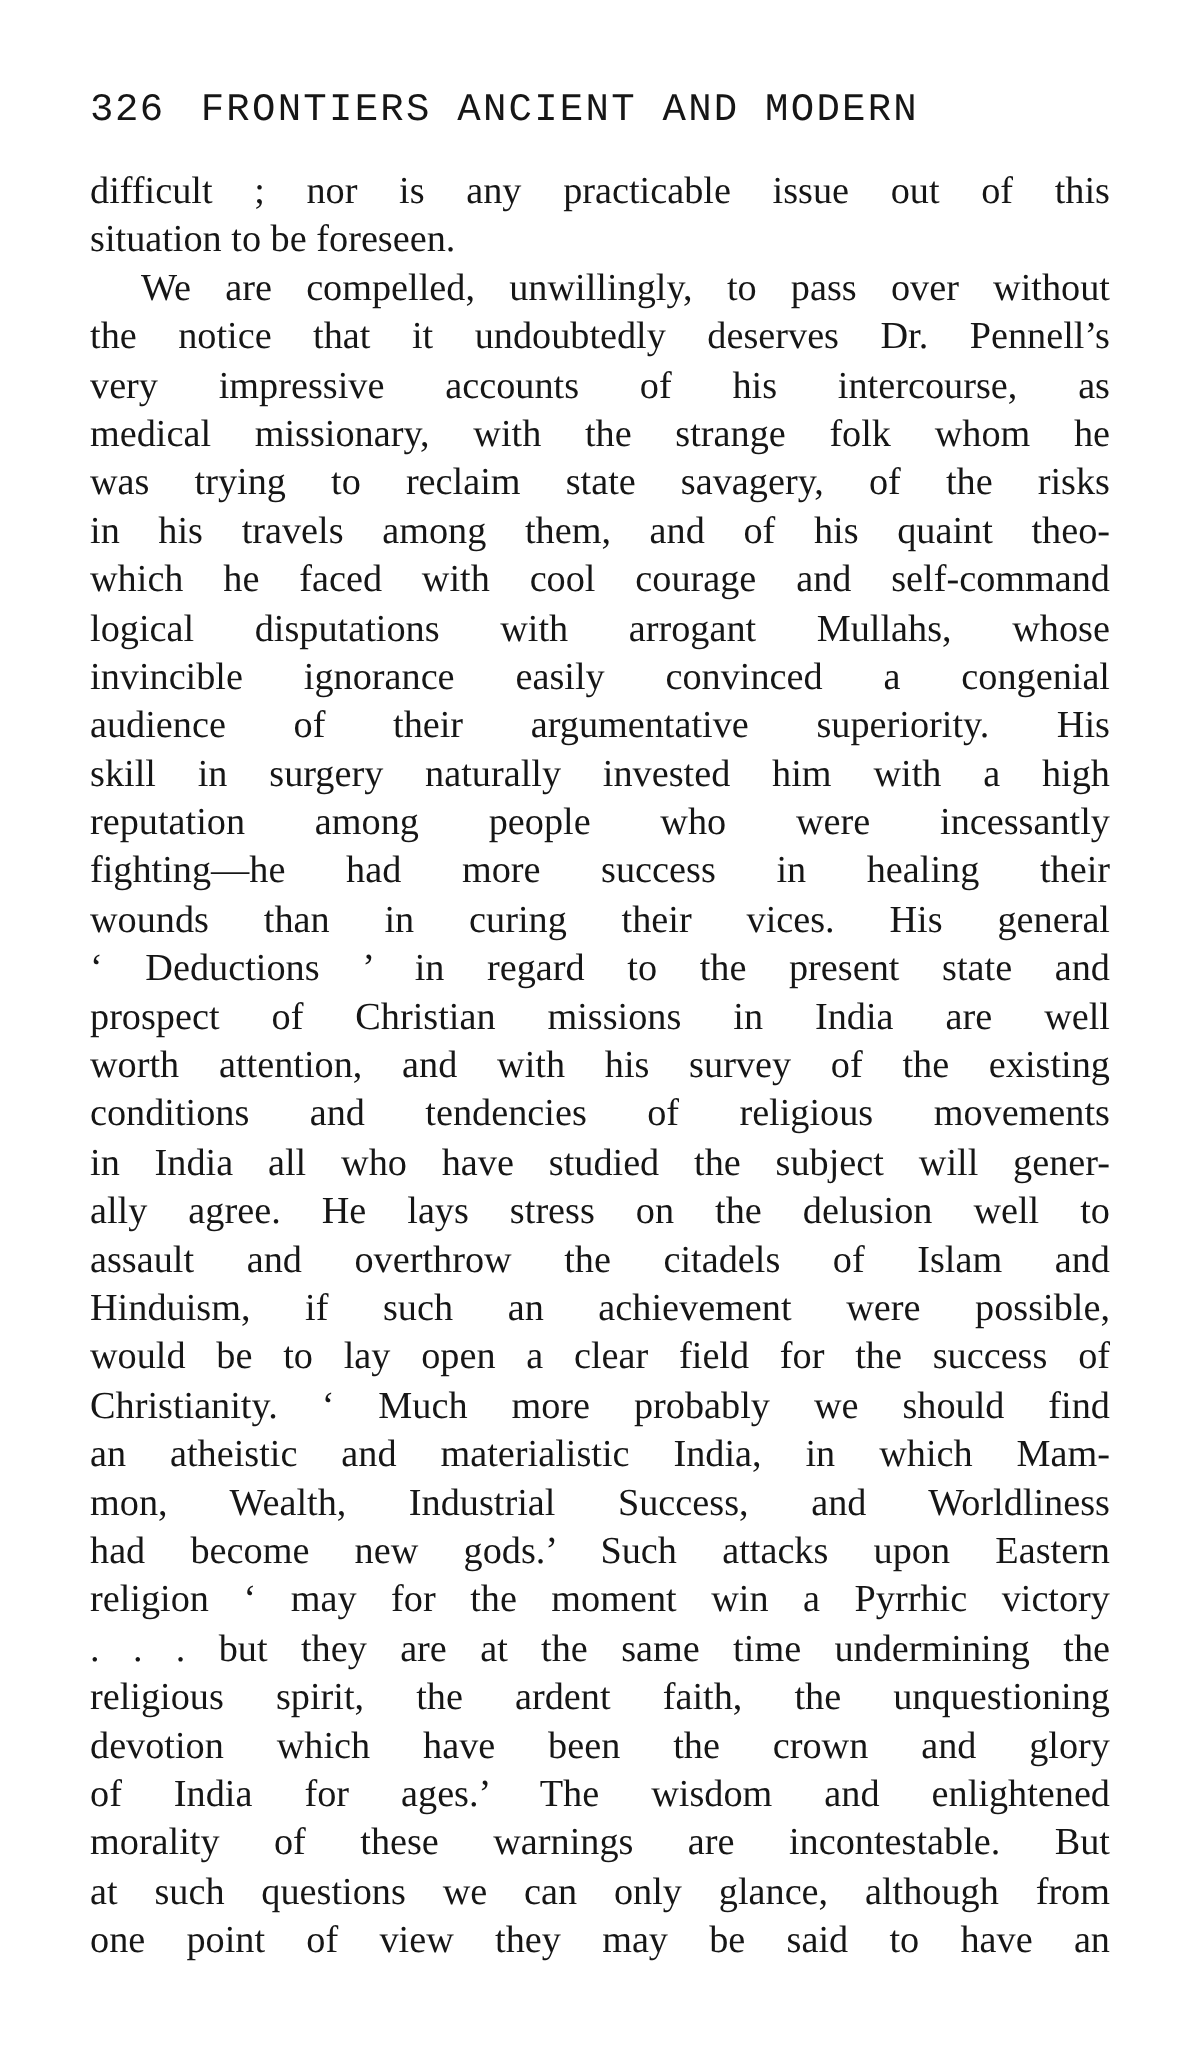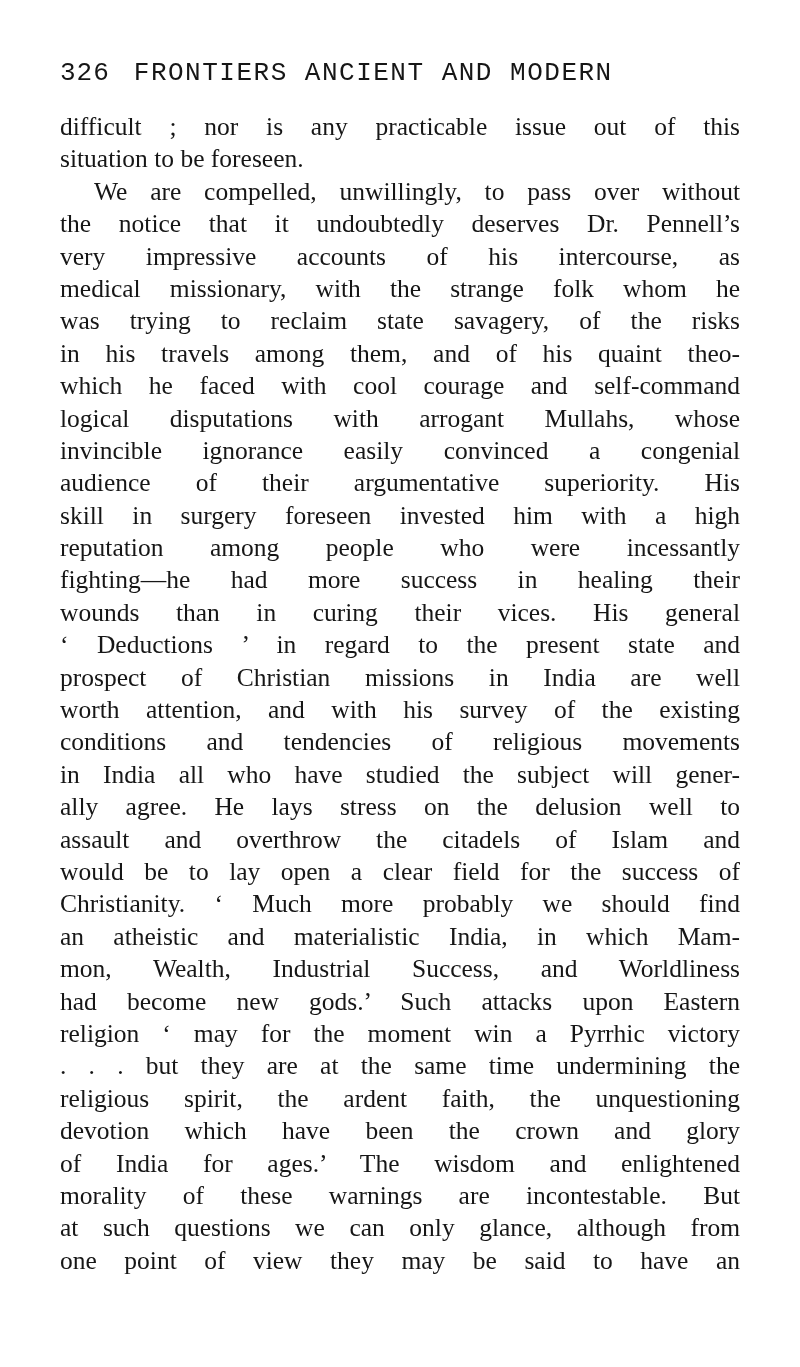--- a/index.html
+++ b/index.html
@@ -69,31 +69,32 @@
       <div class="line indent">We are compelled, unwillingly, to pass over without</div>
       <div class="line">the notice that it undoubtedly deserves Dr. Pennell’s</div>
       <div class="line">very impressive accounts of his intercourse, as</div>
       <div class="line">medical missionary, with the strange folk whom he</div>
       <div class="line">was trying to reclaim state savagery, of the risks</div>
       <div class="line">in his travels among them, and of his quaint theo-</div>
       <div class="line">which he faced with cool courage and self-command</div>
       <div class="line">logical disputations with arrogant Mullahs, whose</div>
       <div class="line">invincible ignorance easily convinced a congenial</div>
       <div class="line">audience of their argumentative superiority. His</div>
-      <div class="line">skill in surgery foreseen invested him with a high</div>
+      <div class="line">skill in surgery naturally invested him with a high</div>
       <div class="line">reputation among people who were incessantly</div>
       <div class="line">fighting—he had more success in healing their</div>
       <div class="line">wounds than in curing their vices. His general</div>
       <div class="line">‘ Deductions ’ in regard to the present state and</div>
       <div class="line">prospect of Christian missions in India are well</div>
       <div class="line">worth attention, and with his survey of the existing</div>
       <div class="line">conditions and tendencies of religious movements</div>
       <div class="line">in India all who have studied the subject will gener-</div>
       <div class="line">ally agree. He lays stress on the delusion well to</div>
       <div class="line">assault and overthrow the citadels of Islam and</div>
+      <div class="line">Hinduism, if such an achievement were possible,</div>
       <div class="line">would be to lay open a clear field for the success of</div>
       <div class="line">Christianity. ‘ Much more probably we should find</div>
       <div class="line">an atheistic and materialistic India, in which Mam-</div>
       <div class="line">mon, Wealth, Industrial Success, and Worldliness</div>
       <div class="line">had become new gods.’ Such attacks upon Eastern</div>
       <div class="line">religion ‘ may for the moment win a Pyrrhic victory</div>
       <div class="line">. . . but they are at the same time undermining the</div>
       <div class="line">religious spirit, the ardent faith, the unquestioning</div>
       <div class="line">devotion which have been the crown and glory</div>
       <div class="line">of India for ages.’ The wisdom and enlightened</div>

